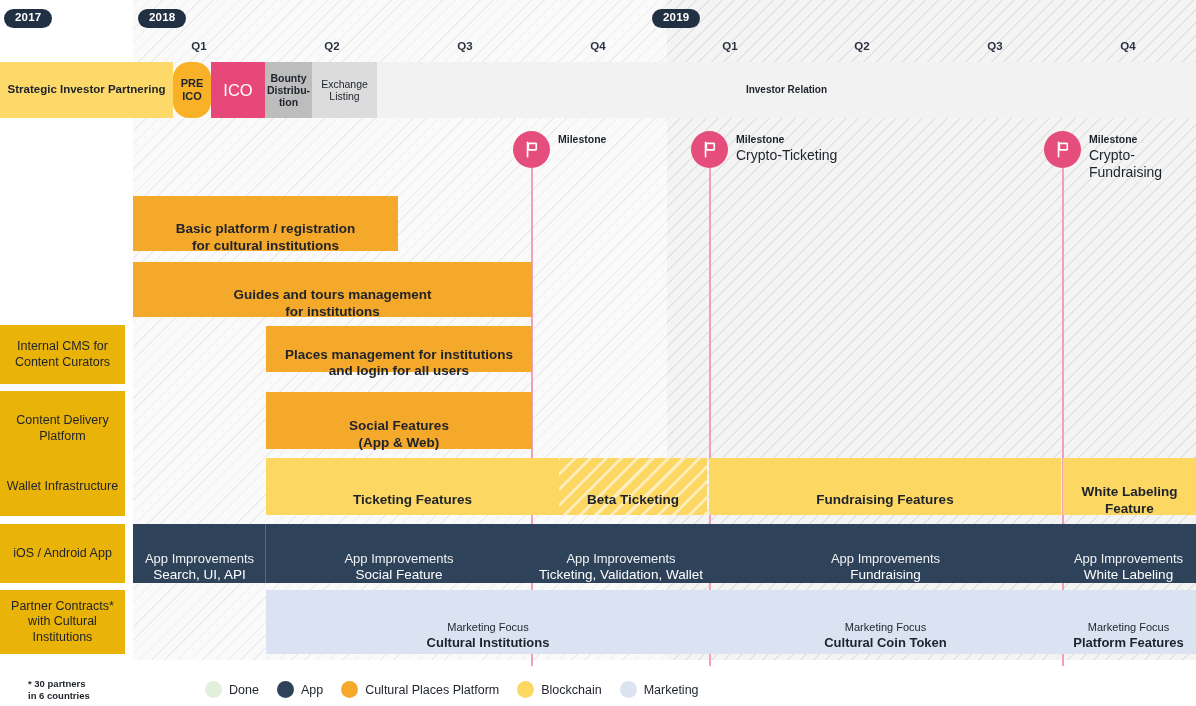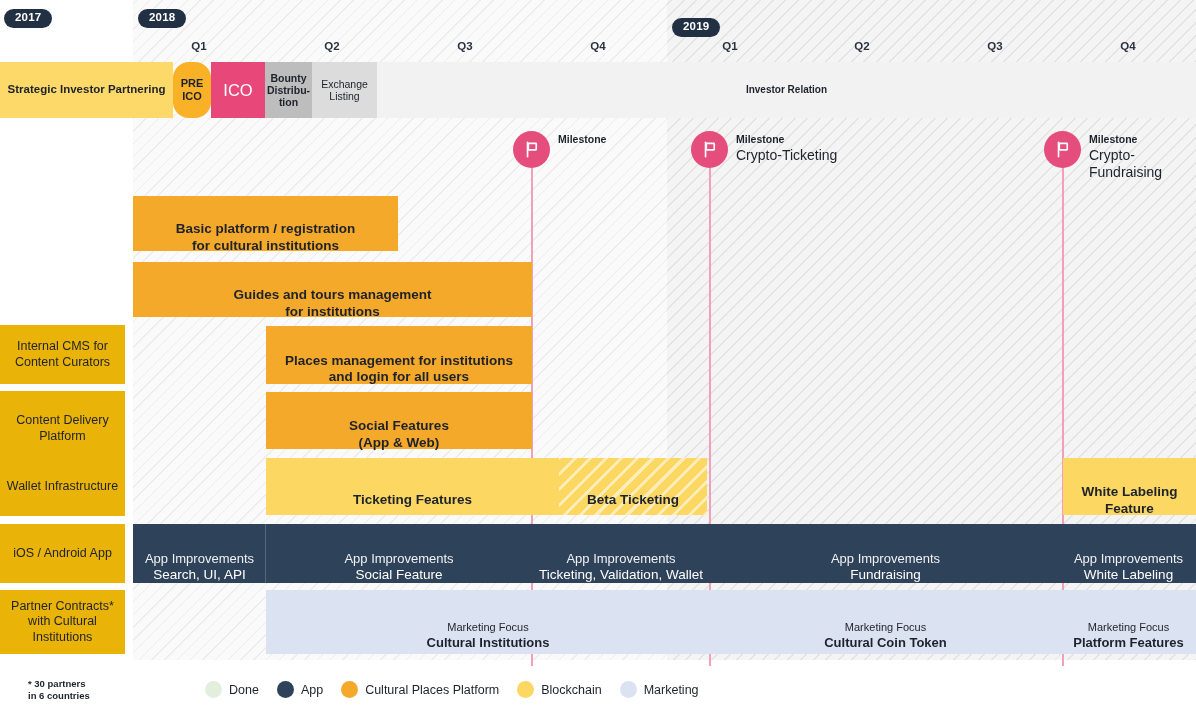--- a/index.html
+++ b/index.html
@@ -48,21 +48,21 @@
     font-size:11.5px;
     font-weight:bold;
     border-radius:11px;
     padding:3px 11px 4px;
     letter-spacing:.2px;
     line-height:1;
     top:9px;
   }
   #year-2017{left:4px;}
   #year-2018{left:138px;}
-  #year-2019{left:672px;margin-top:9px;}
+  #year-2019{left:652px;}
 
   
   .quarter-label{
     position:absolute;
     top:40px;
     font-size:11.5px;
     font-weight:600;
     color:#2a3240;
     transform:translateX(-50%);
   }
@@ -243,37 +243,40 @@
       <span class="l1">Basic platform / registration</span>
       <span class="l2">for cultural institutions</span>
     </span>
   </div>
   <div class="bar orange" style="left:133px;top:262px;width:399px;height:55px">
     <span>
       <span class="l1">Guides and tours management</span>
       <span class="l2">for institutions</span>
     </span>
   </div>
-  <div class="bar orange" style="left:266px;top:326px;width:266px;height:58px">
+  <div class="bar orange" style="left:266px;top:326px;width:266px;height:46px">
     <span>
       <span class="l1">Places management for institutions</span>
       <span class="l2">and login for all users</span>
     </span>
   </div>
   <div class="bar orange" style="left:266px;top:392px;width:266px;height:57px">
     <span>
       <span class="l1">Social Features</span>
       <span class="l2">(App &amp; Web)</span>
     </span>
   </div>
   <div class="bar yellow" style="left:266px;top:458px;width:293px;height:57px">
     <span class="l1">Ticketing Features</span>
   </div>
   <div class="bar yellow-beta" style="left:559px;top:458px;width:148px;height:57px">
     <span class="l1">Beta Ticketing</span>
+  </div>
+  <div class="bar yellow" style="left:709px;top:458px;width:352px;height:57px">
+    <span class="l1">Fundraising Features</span>
   </div>
   <div class="bar yellow" style="left:1063px;top:458px;width:133px;height:57px">
     <span>
       <span class="l1">White Labeling</span>
       <span class="l2">Feature</span>
     </span>
   </div>
 
   <div class="bar navy" style="left:133px;top:524px;width:133px;height:59px">
     <span>

